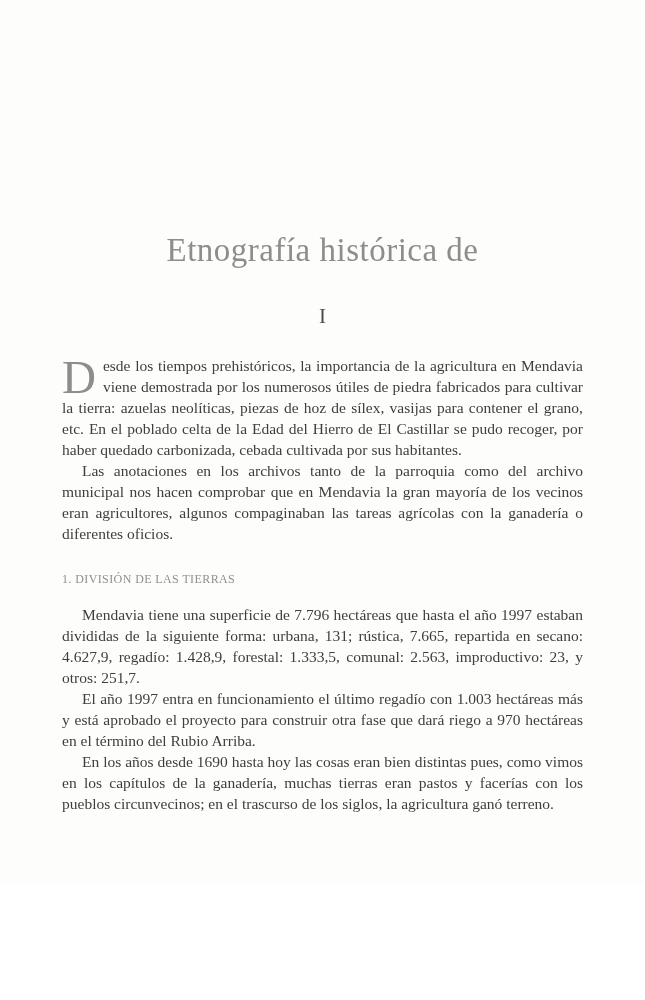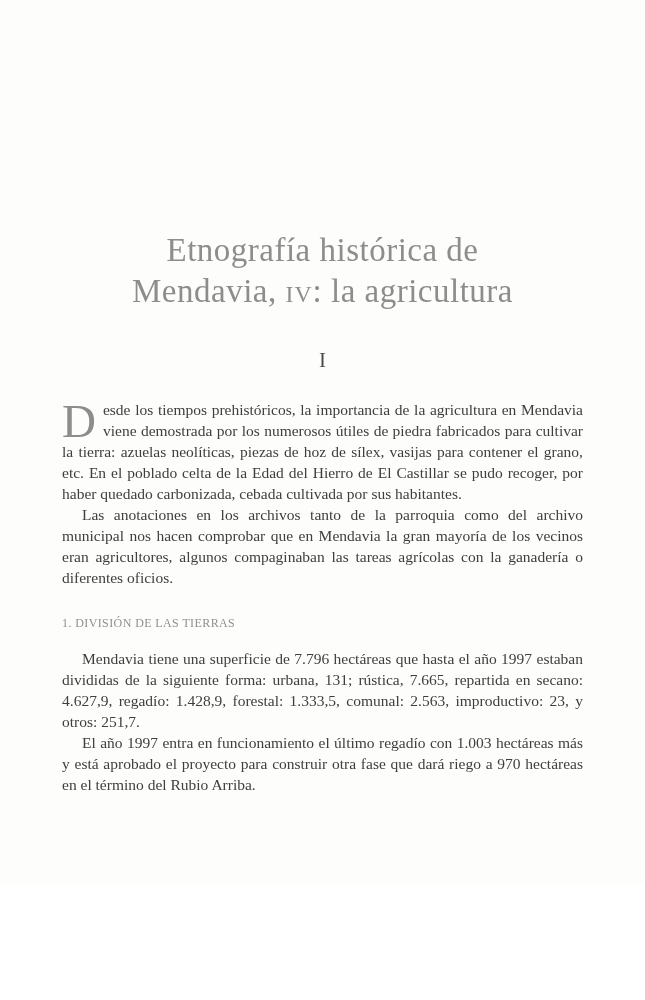--- a/index.html
+++ b/index.html
@@ -89,39 +89,39 @@
   .page-number { margin-right: 39px; }
 </style>
 </head>
 <body>
 
 <div class="page">
   <div class="content">
 
     <h1 class="article-title">
       <span class="title-line">Etnografía histórica de</span>
-      <span class="title-line"><span>Mendavia, </span><span class="sc-numeral">IV</span><span>: la agricultura</span></span>
     </h1>
 
 
     <div class="part-numeral">I</div>
 
     <div class="body-text">
 
       <p><span class="dropcap">D</span><span>esde los tiempos prehistóricos, la importancia de la agricultura en Mendavia viene demostrada por los numerosos útiles de piedra fabricados para cultivar la tierra: azuelas neolíticas, piezas de hoz de sílex, vasijas para contener el grano, etc. En el poblado celta de la Edad del Hierro de El Castillar se pudo recoger, por haber quedado carbonizada, cebada cultivada por sus habitantes.</span></p>
 
       <p class="indent">Las anotaciones en los archivos tanto de la parroquia como del archivo municipal nos hacen comprobar que en Mendavia la gran mayoría de los vecinos eran agricultores, algunos compaginaban las tareas agrícolas con la ganadería o diferentes oficios.</p>
 
 
       <h2 class="section-heading">1. DIVISIÓN DE LAS TIERRAS</h2>
 
       <p class="indent">Mendavia tiene una superficie de 7.796 hectáreas que hasta el año 1997 estaban divididas de la siguiente forma: urbana, 131; rústica, 7.665, repartida en secano: 4.627,9, regadío: 1.428,9, forestal: 1.333,5, comunal: 2.563, improductivo: 23, y otros: 251,7.</p>
 
       <p class="indent">El año 1997 entra en funcionamiento el último regadío con 1.003 hectáreas más y está aprobado el proyecto para construir otra fase que dará riego a 970 hectáreas en el término del Rubio Arriba.</p>
 
+      <p class="indent">En los años desde 1690 hasta hoy las cosas eran bien distintas pues, como vimos en los capítulos de la ganadería, muchas tierras eran pastos y facerías con los pueblos circunvecinos; en el trascurso de los siglos, la agricultura ganó terreno.</p>
 
     </div>
   </div>
 
   <div class="footer">
     <span>[1]</span>
     <span class="page-number">159</span>
   </div>
 </div>
 

